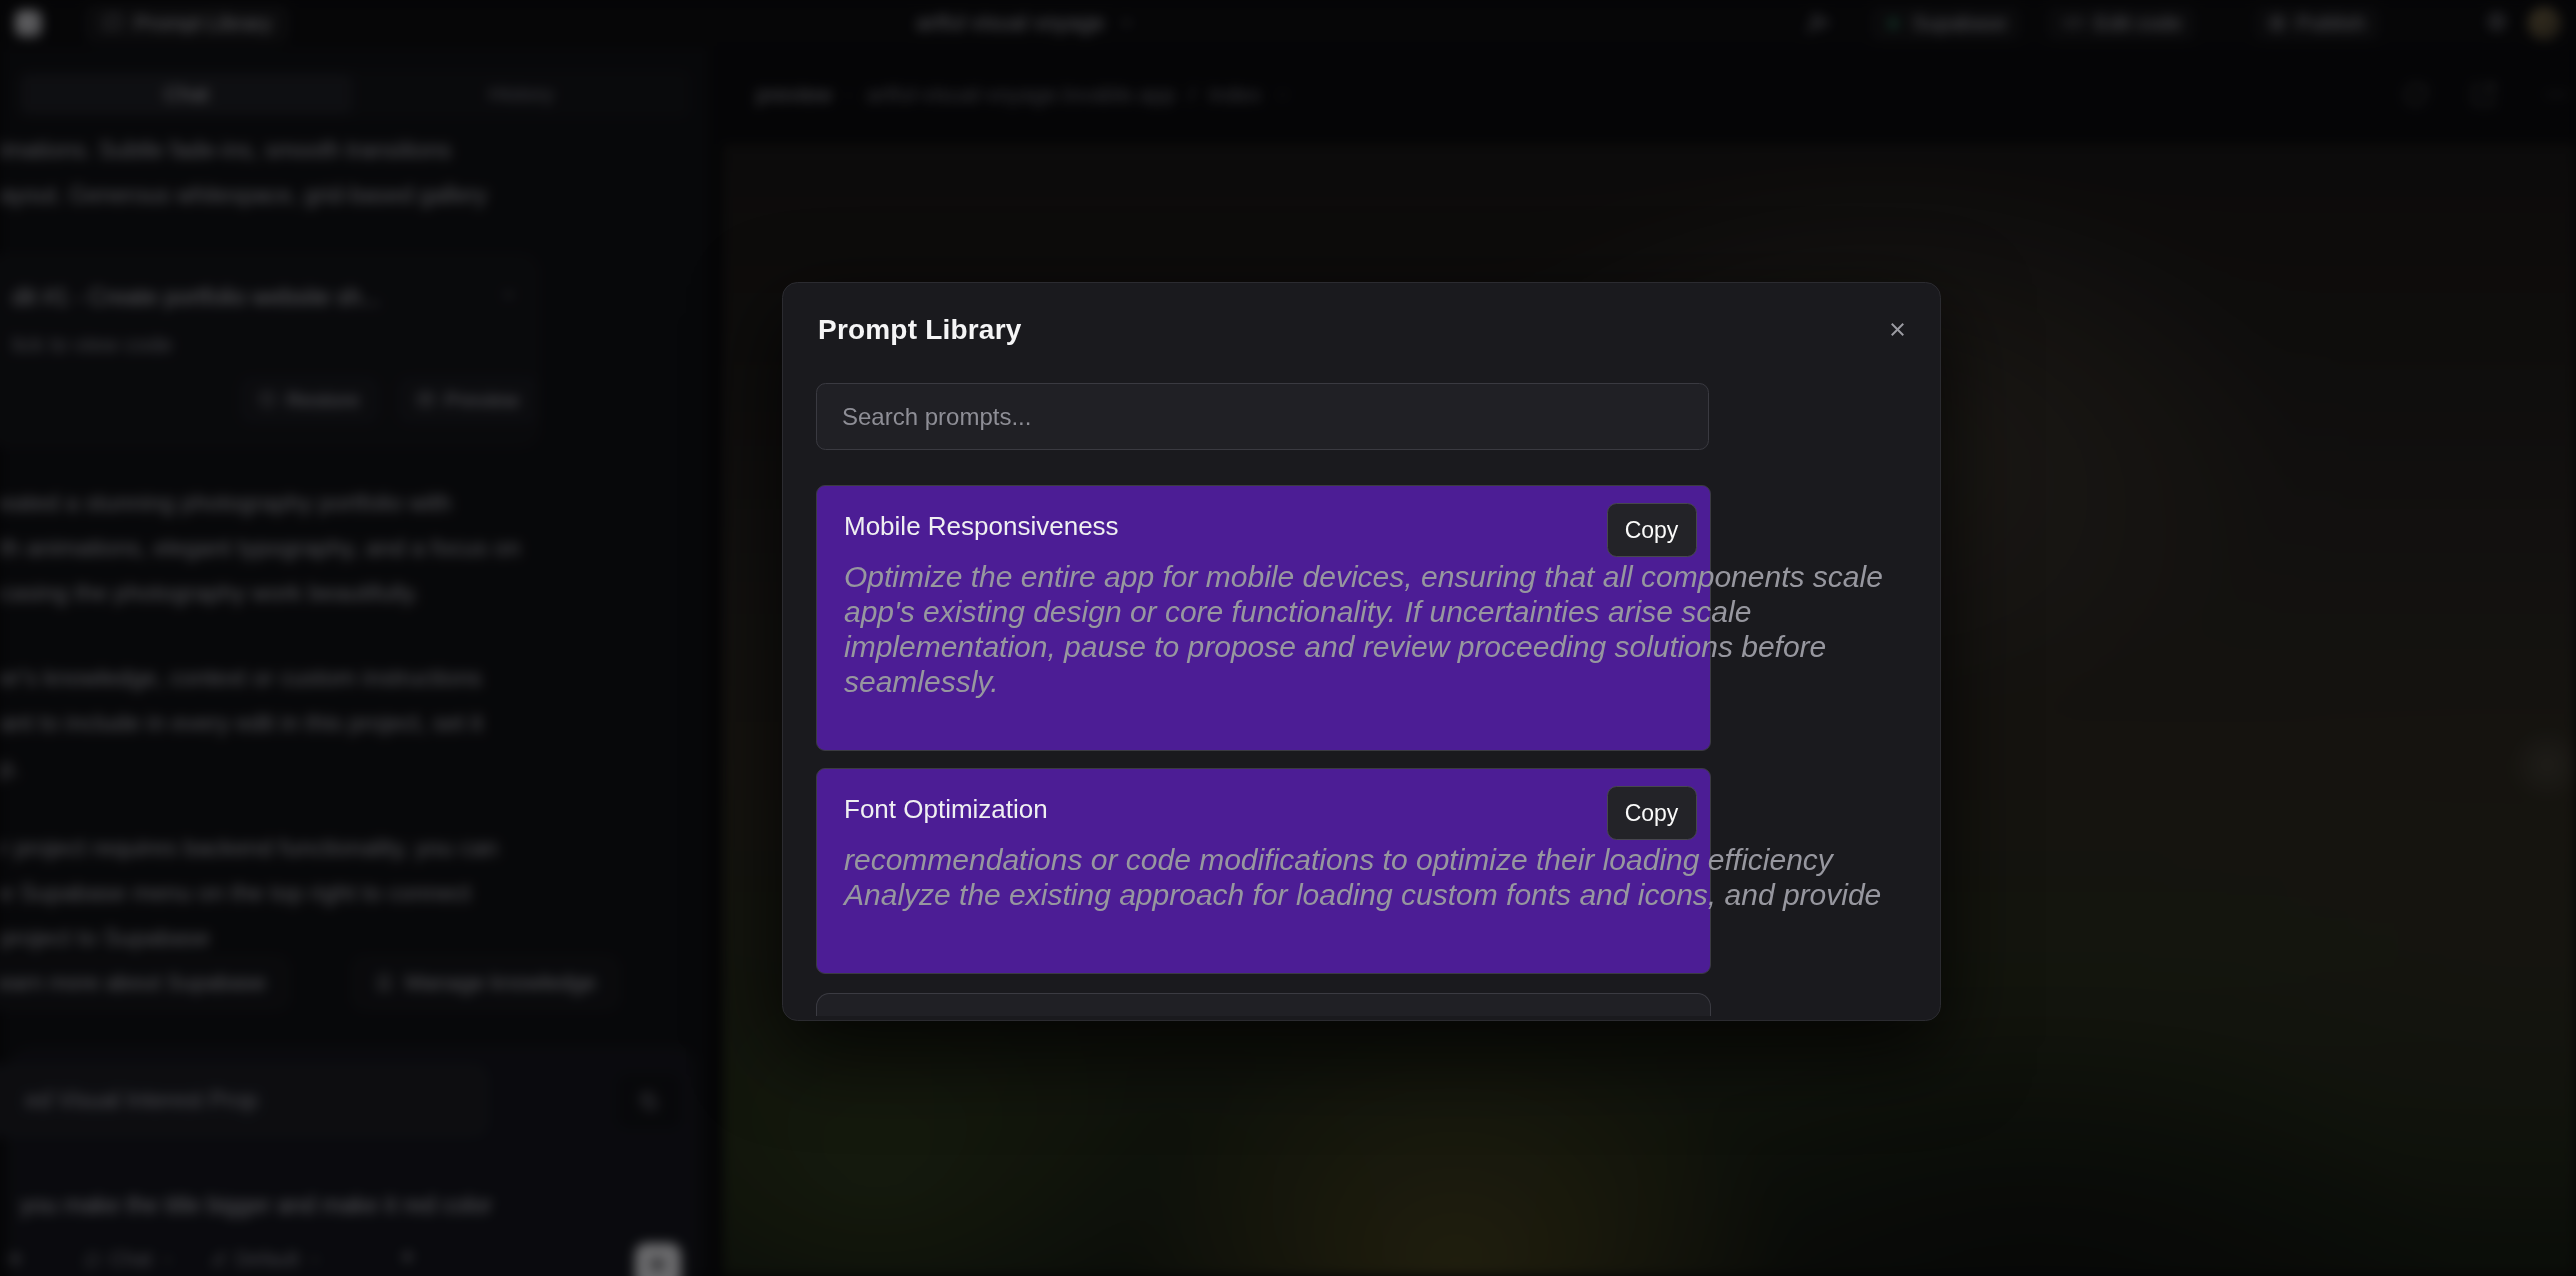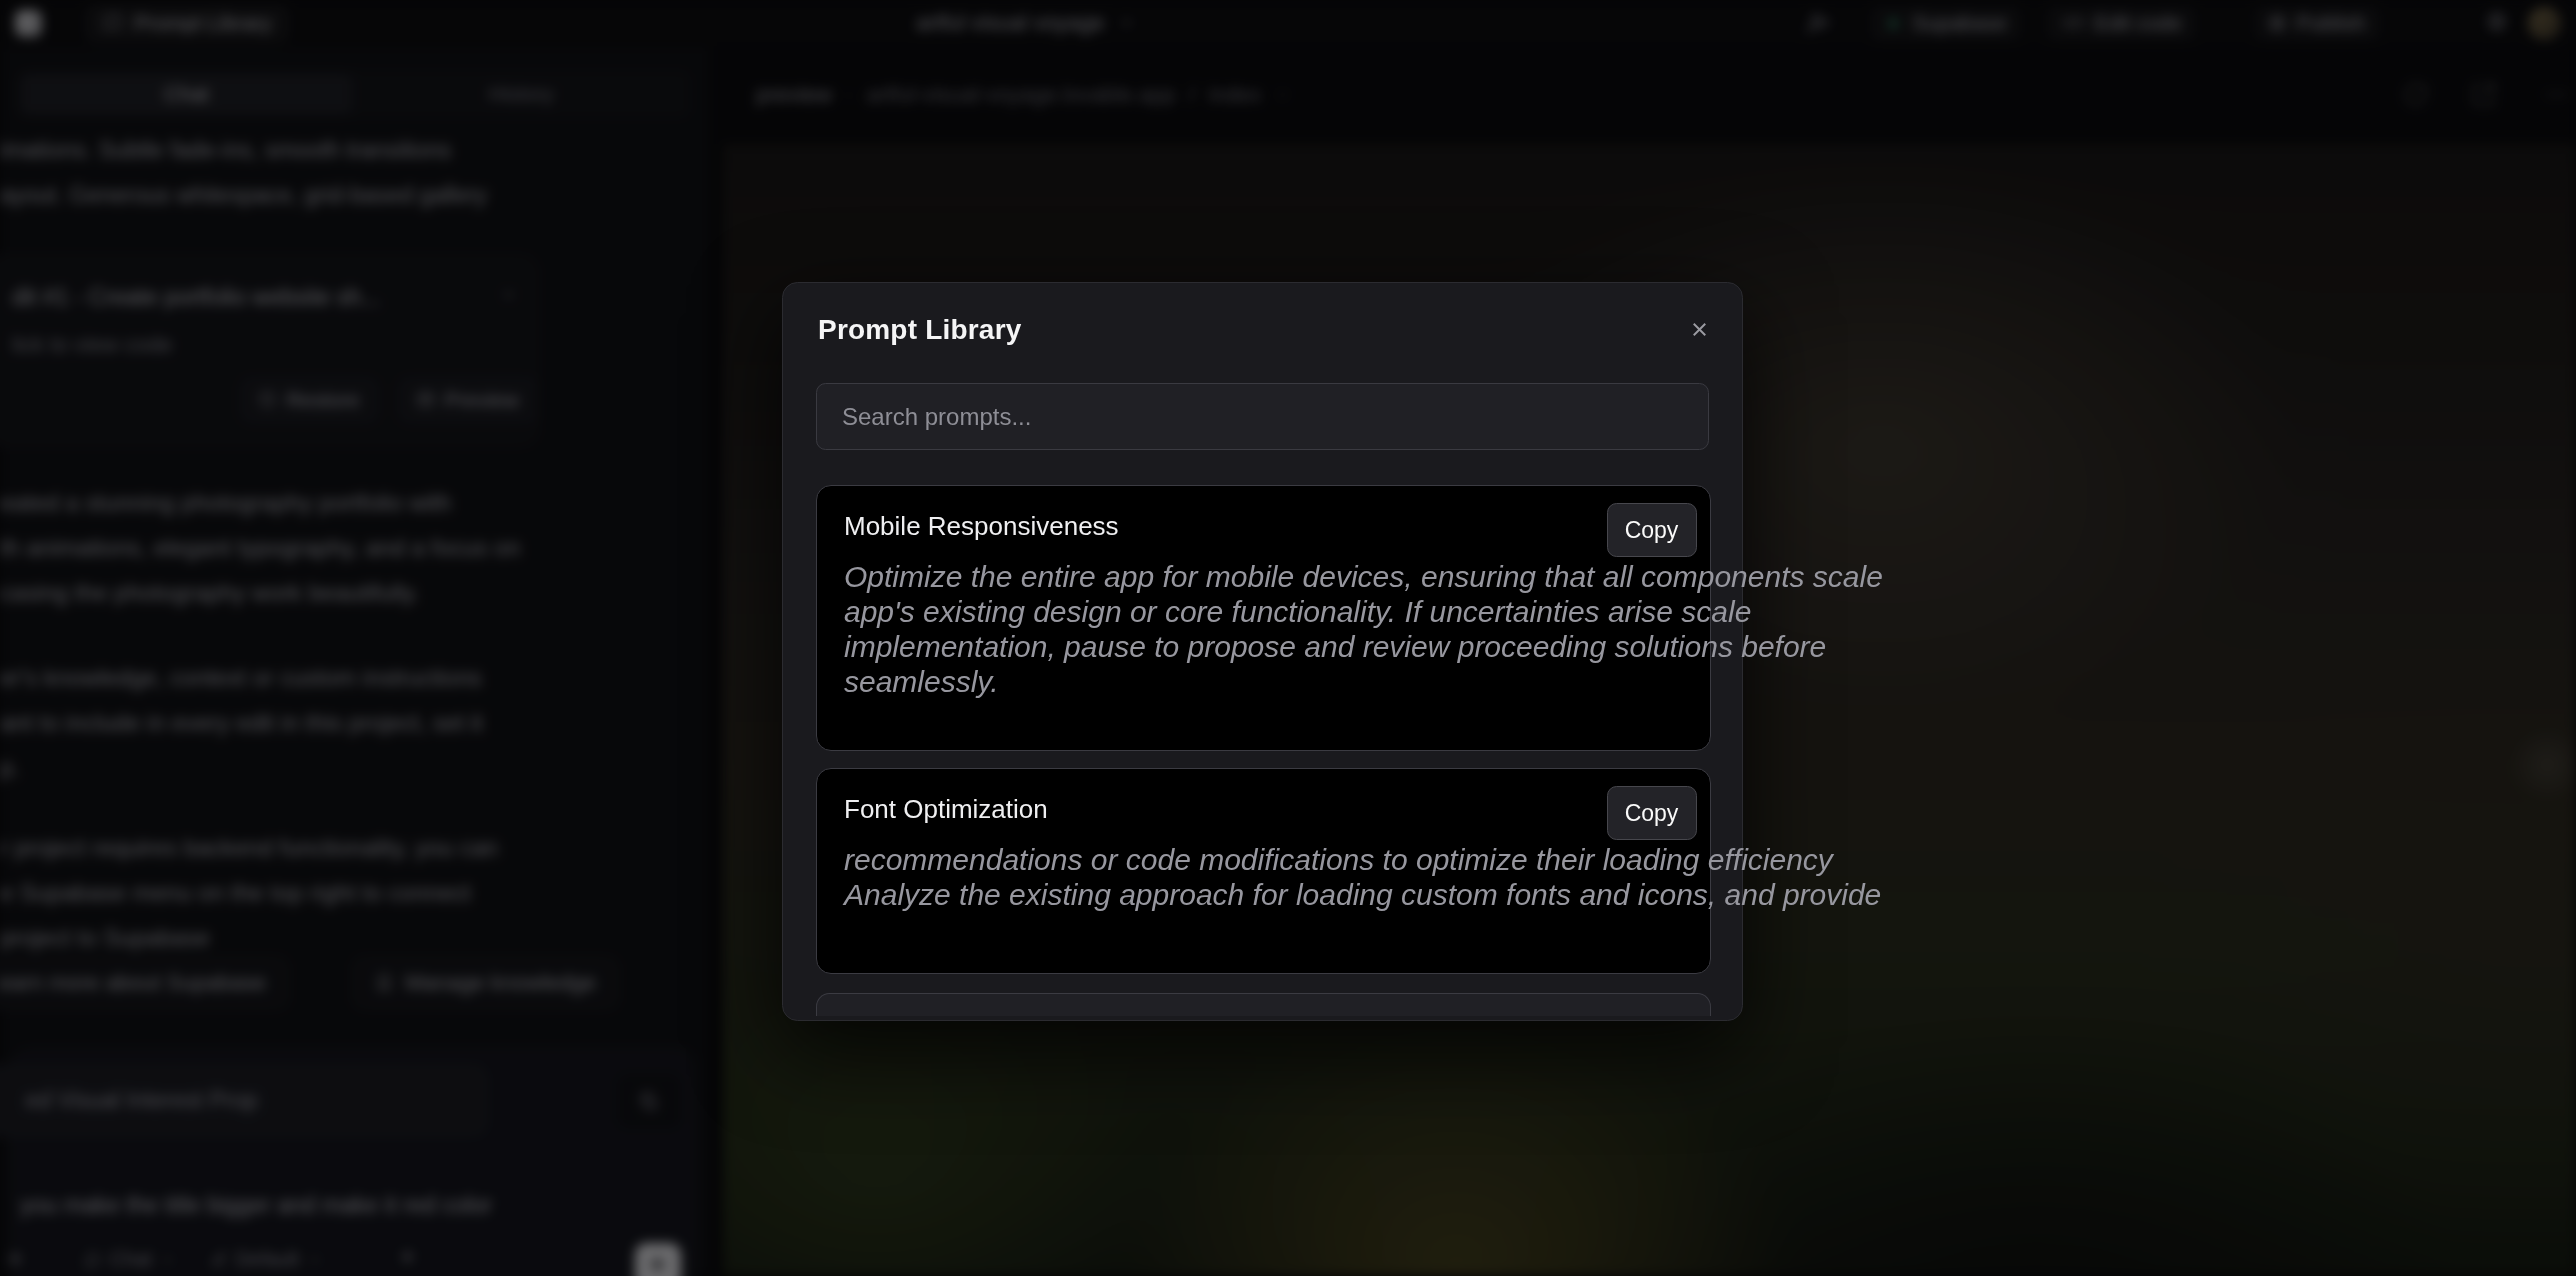--- a/index.html
+++ b/index.html
@@ -76,31 +76,31 @@
       radial-gradient(626px 481px at 70% 102%, rgba(8,8,6,0.85), rgba(0,0,0,0) 70%),
       radial-gradient(501px 404px at 96% 70%, rgba(44,38,26,0.5), rgba(0,0,0,0) 70%),
       linear-gradient(180deg, #141210 0%, #1b1813 20%, #25211a 40%, #2a2619 55%, #272a15 70%, #1c2410 84%, #10150a 100%); }
   .edge-glow { position:absolute; left:1786px; top:582px; width:77px; height:77px; border-radius:50%;
                background:radial-gradient(circle, rgba(255,255,255,0.10), rgba(255,255,255,0) 70%); }
 
   
   .dim { position:absolute; inset:0; background:rgba(5,5,8,0.56); }
 
   
-  .modal { position:absolute; left:782px; top:282px; width:961px; height:739px; background:#1a1a1e;
+  .modal { position:absolute; left:782px; top:282px; width:1159px; height:739px; background:#1a1a1e;
            border:1px solid #2b2b30; border-radius:15.4px; box-shadow:0 29px 87px rgba(0,0,0,0.8); }
   .m-title { position:absolute; left:35px; top:31px; font-size:28px; font-weight:600; color:#f5f5f6; letter-spacing:0.2px; }
   .m-close { position:absolute; right:29px; top:33px; width:27px; height:27px; color:#9b9ba2;
              display:flex; align-items:center; justify-content:center; }
   .m-search { position:absolute; left:33px; top:100px; width:893px; height:67px; background:#202025;
               border:1.4px solid #3a3a41; border-radius:9.6px; }
   .m-search input { width:100%; height:100%; background:transparent; border:none; outline:none; padding:0 25px;
                     font-size:24px; color:#d6d6dc; font-family:inherit; }
   .m-search input::placeholder { color:#8e8e96; }
-  .p-card { position:absolute; left:33px; width:895px; background:#000000; border:1.4px solid #3b3b42; border-radius:15px; }
+  .p-card { position:absolute; left:33px; width:895px; background:#4c1d95; border:1.4px solid #3b3b42; border-radius:9px; }
   .p-card.c1 { top:202px; height:266px; }
   .p-card.c2 { top:485px; height:206px; }
   .p-card.peek { top:710px; height:23px; border-radius:13.5px 13.5px 0 0; border-bottom:none; background:#202025; }
   .p-title { position:absolute; left:27px; top:25px; font-size:26px; font-weight:500; color:#efeff1; }
   .copy-btn { position:absolute; right:13.5px; top:17.3px; width:90px; height:54px; border-radius:9.6px;
               border:1.4px solid #47474d; background:#232328; color:#fafafa; font-size:23px;
               display:flex; align-items:center; justify-content:center; }
   .p-body { position:absolute; left:27px; top:73px; font-size:30px; line-height:35px; color:#97979f; white-space:nowrap;font-style:italic; }
 
   svg { display:block; }

